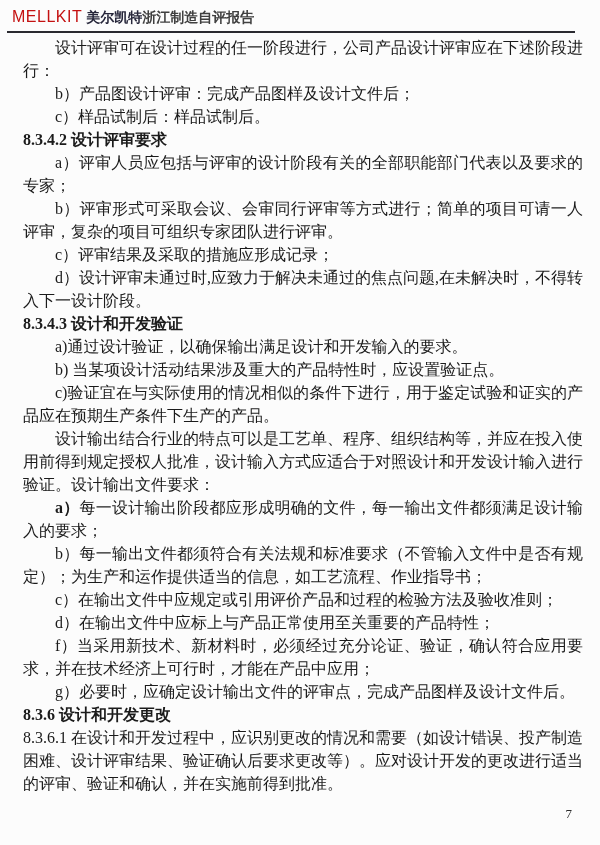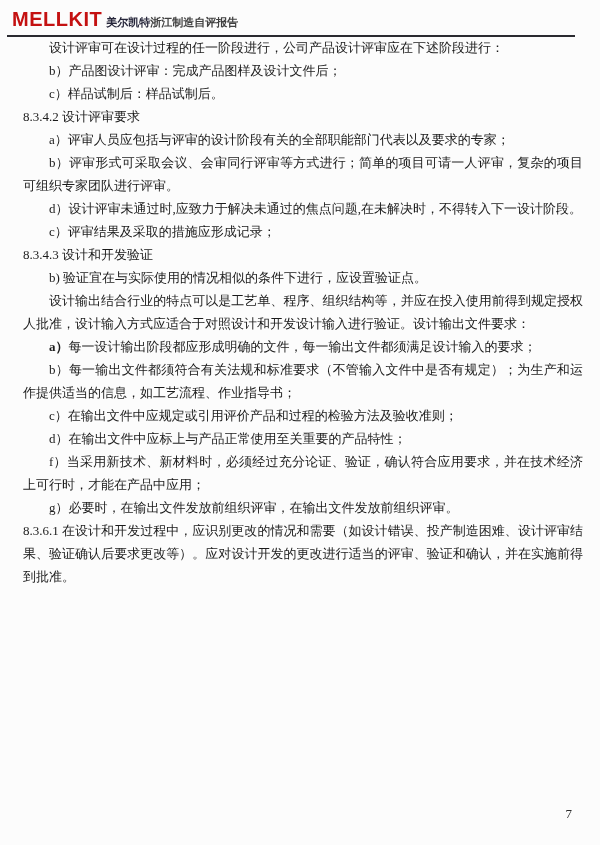--- a/index.html
+++ b/index.html
@@ -19,42 +19,42 @@
     position: absolute;
     left: 7px;
     right: 25px;
     top: 7px;
     padding: 1px 0 4px 5px;
     border-bottom: 2px solid #2a2a30;
     white-space: nowrap;
   }
   .brand {
     font-family: "Liberation Sans", "DejaVu Sans", sans-serif;
-    font-weight: bold;
-    font-size: 20px;
+    font-weight: normal;
+    font-size: 16px;
     letter-spacing: 0.5px;
   }
   .company, .doc-title {
     font-weight: bold;
-    font-size: 11px;
+    font-size: 14px;
   }
   .doc-body {
     position: absolute;
     left: 23px;
     width: 560px;
     top: 36px;
-    font-size: 13px;
+    font-size: 16px;
     line-height: 23px;
     color: #1b1b1b;
     text-align: justify;
     text-justify: inter-ideograph;
   }
   .doc-body p { margin: 0; }
   .doc-body p.indent { text-indent: 2em; }
-  .doc-body p.heading { font-weight: normal; text-indent: 0; }
+  .doc-body p.heading { font-weight: bold; text-indent: 0; }
   .bold-prefix { font-weight: bold; }
   .page-number {
     position: absolute;
     right: 28px;
     top: 806px;
     font-size: 13px;
     color: #2b2b2b;
   }
 </style>
 </head>
@@ -67,31 +67,34 @@
     <span class="company" style="color: rgb(38, 38, 58);">美尔凯特</span><span class="doc-title" style="color: #404040;">浙江制造自评报告</span>
   </header>
 
   <main class="doc-body" id="doc-body">
       <p class="para indent">设计评审可在设计过程的任一阶段进行，公司产品设计评审应在下述阶段进行：</p>
       <p class="para indent">b）产品图设计评审：完成产品图样及设计文件后；</p>
       <p class="para indent">c）样品试制后：样品试制后。</p>
       <p class="heading">8.3.4.2 设计评审要求</p>
       <p class="para indent">a）评审人员应包括与评审的设计阶段有关的全部职能部门代表以及要求的专家；</p>
       <p class="para indent">b）评审形式可采取会议、会审同行评审等方式进行；简单的项目可请一人评审，复杂的项目可组织专家团队进行评审。</p>
+      <p class="para indent">c）评审结果及采取的措施应形成记录；</p>
       <p class="para indent">d）设计评审未通过时,应致力于解决未通过的焦点问题,在未解决时，不得转入下一设计阶段。</p>
-      <p class="para indent">c）评审结果及采取的措施应形成记录；</p>
       <p class="heading">8.3.4.3 设计和开发验证</p>
-      <p class="para indent">b) 验证宜在与实际使用的情况相似的条件下进行，应设置验证点。</p>
+      <p class="para indent">a)通过设计验证，以确保输出满足设计和开发输入的要求。</p>
+      <p class="para indent">b) 当某项设计活动结果涉及重大的产品特性时，应设置验证点。</p>
+      <p class="para indent">c)验证宜在与实际使用的情况相似的条件下进行，用于鉴定试验和证实的产品应在预期生产条件下生产的产品。</p>
       <p class="para indent">设计输出结合行业的特点可以是工艺单、程序、组织结构等，并应在投入使用前得到规定授权人批准，设计输入方式应适合于对照设计和开发设计输入进行验证。设计输出文件要求：</p>
       <p class="para indent"><span class="bold-prefix">a）</span>每一设计输出阶段都应形成明确的文件，每一输出文件都须满足设计输入的要求；</p>
       <p class="para indent">b）每一输出文件都须符合有关法规和标准要求（不管输入文件中是否有规定）；为生产和运作提供适当的信息，如工艺流程、作业指导书；</p>
       <p class="para indent">c）在输出文件中应规定或引用评价产品和过程的检验方法及验收准则；</p>
       <p class="para indent">d）在输出文件中应标上与产品正常使用至关重要的产品特性；</p>
       <p class="para indent">f）当采用新技术、新材料时，必须经过充分论证、验证，确认符合应用要求，并在技术经济上可行时，才能在产品中应用；</p>
-      <p class="para indent">g）必要时，在输出文件发放前组织评审，在输出文件发放前组织评审。</p>
+      <p class="para indent">g）必要时，应确定设计输出文件的评审点，完成产品图样及设计文件后。</p>
+      <p class="heading">8.3.6 设计和开发更改</p>
       <p class="para">8.3.6.1 在设计和开发过程中，应识别更改的情况和需要（如设计错误、投产制造困难、设计评审结果、验证确认后要求更改等）。应对设计开发的更改进行适当的评审、验证和确认，并在实施前得到批准。</p>
     </main>
 
   <footer>
     <span class="page-number">7</span>
   </footer>
 
 </div>
 
 </body></html>

